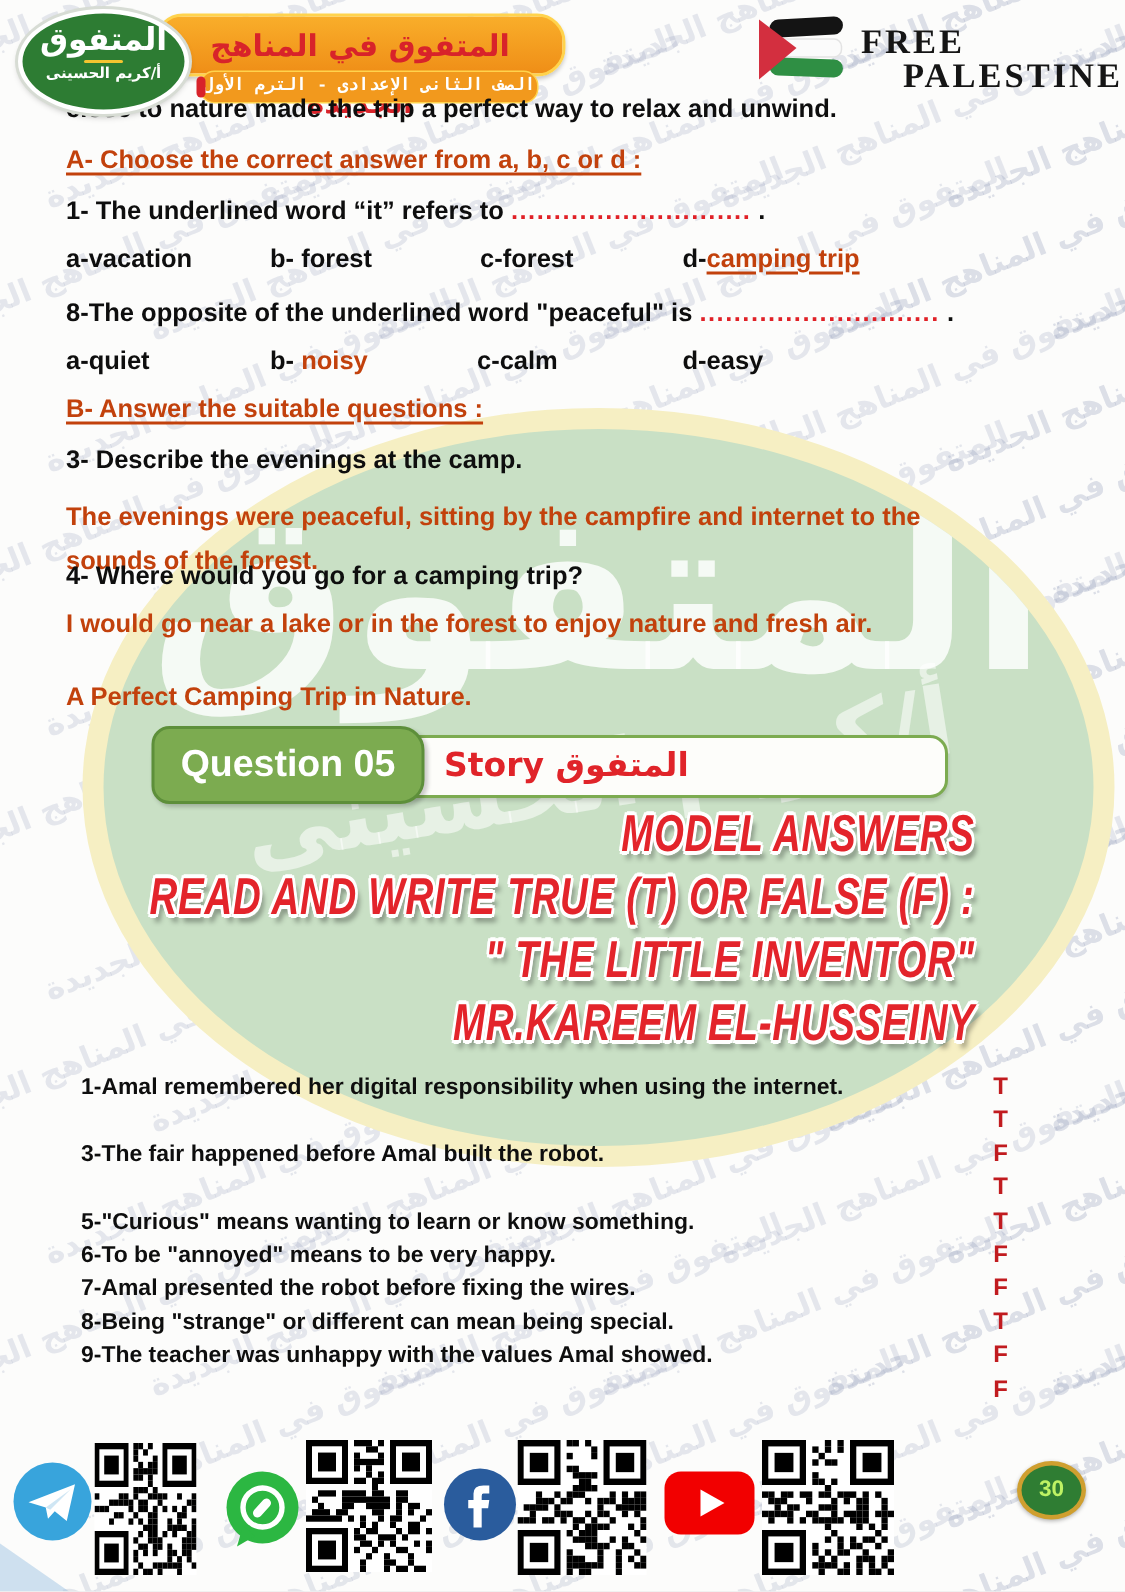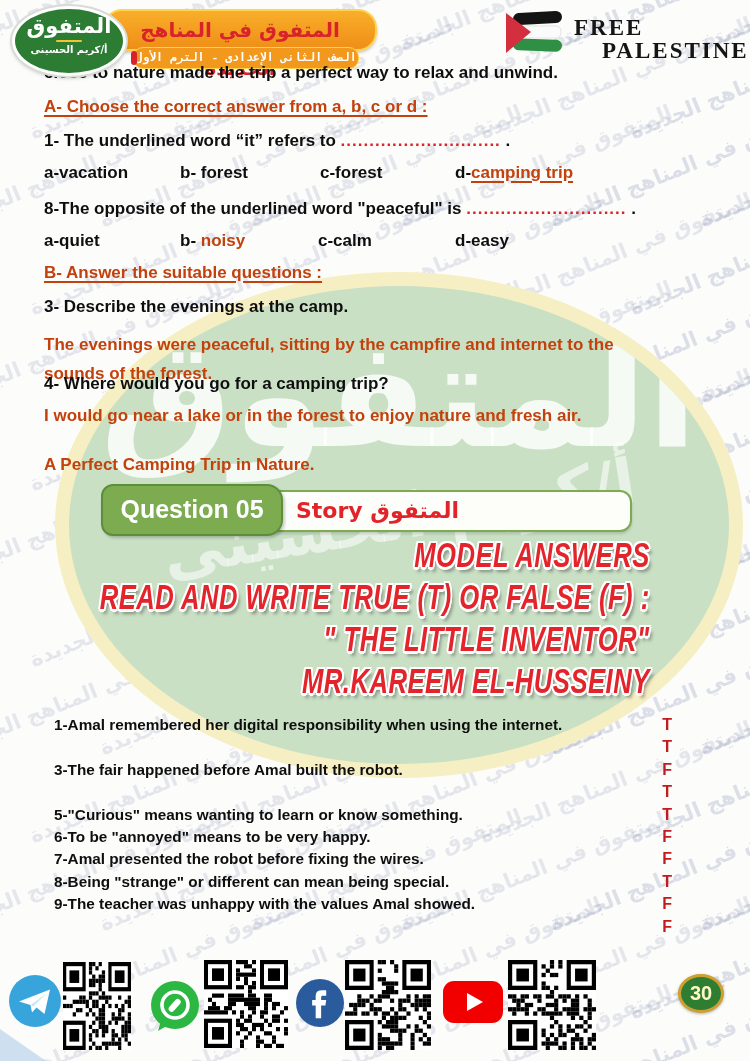--- a/index.html
+++ b/index.html
@@ -71,21 +71,21 @@
   .tf-row{position:relative;height:22.4px;}
   .tf-text{font-size:15.3px;font-weight:700;white-space:nowrap;}
   .tf-ans{position:absolute;right:44px;top:0;font-size:16px;font-weight:700;color:#c11b1f;}
   
   .ftr{z-index:3;}
   .icon{z-index:3;}
   .qr{z-index:3;background:#fff;}
   .qr svg{width:100%;height:100%;display:block;fill:#000;}
   .badge{left:678px;top:974px;width:40px;height:33px;background:#2f7d33;border:3px solid #cf9f2f;
          border-radius:50%;text-align:center;z-index:3;box-shadow:0 1px 3px rgba(0,0,0,.3);}
-  .badge span{color:#fef9c3;font-size:20px;font-weight:700;line-height:32px;}
+  .badge span{color:#bef264;font-size:15px;font-weight:700;line-height:32px;}
 </style>
 </head>
 <body>
 
 <div class="page">
 
   <div id="wm">
       <span class="wm-tile" style="left: -60px; top: -22px; opacity: 0.75;">المتفوق في المناهج الجديدة</span>
       <span class="wm-tile" style="left: 90px; top: -22px; opacity: 0.75;">المتفوق في المناهج الجديدة</span>
       <span class="wm-tile" style="left: 240px; top: -22px; opacity: 0.75;">المتفوق في المناهج الجديدة</span>

